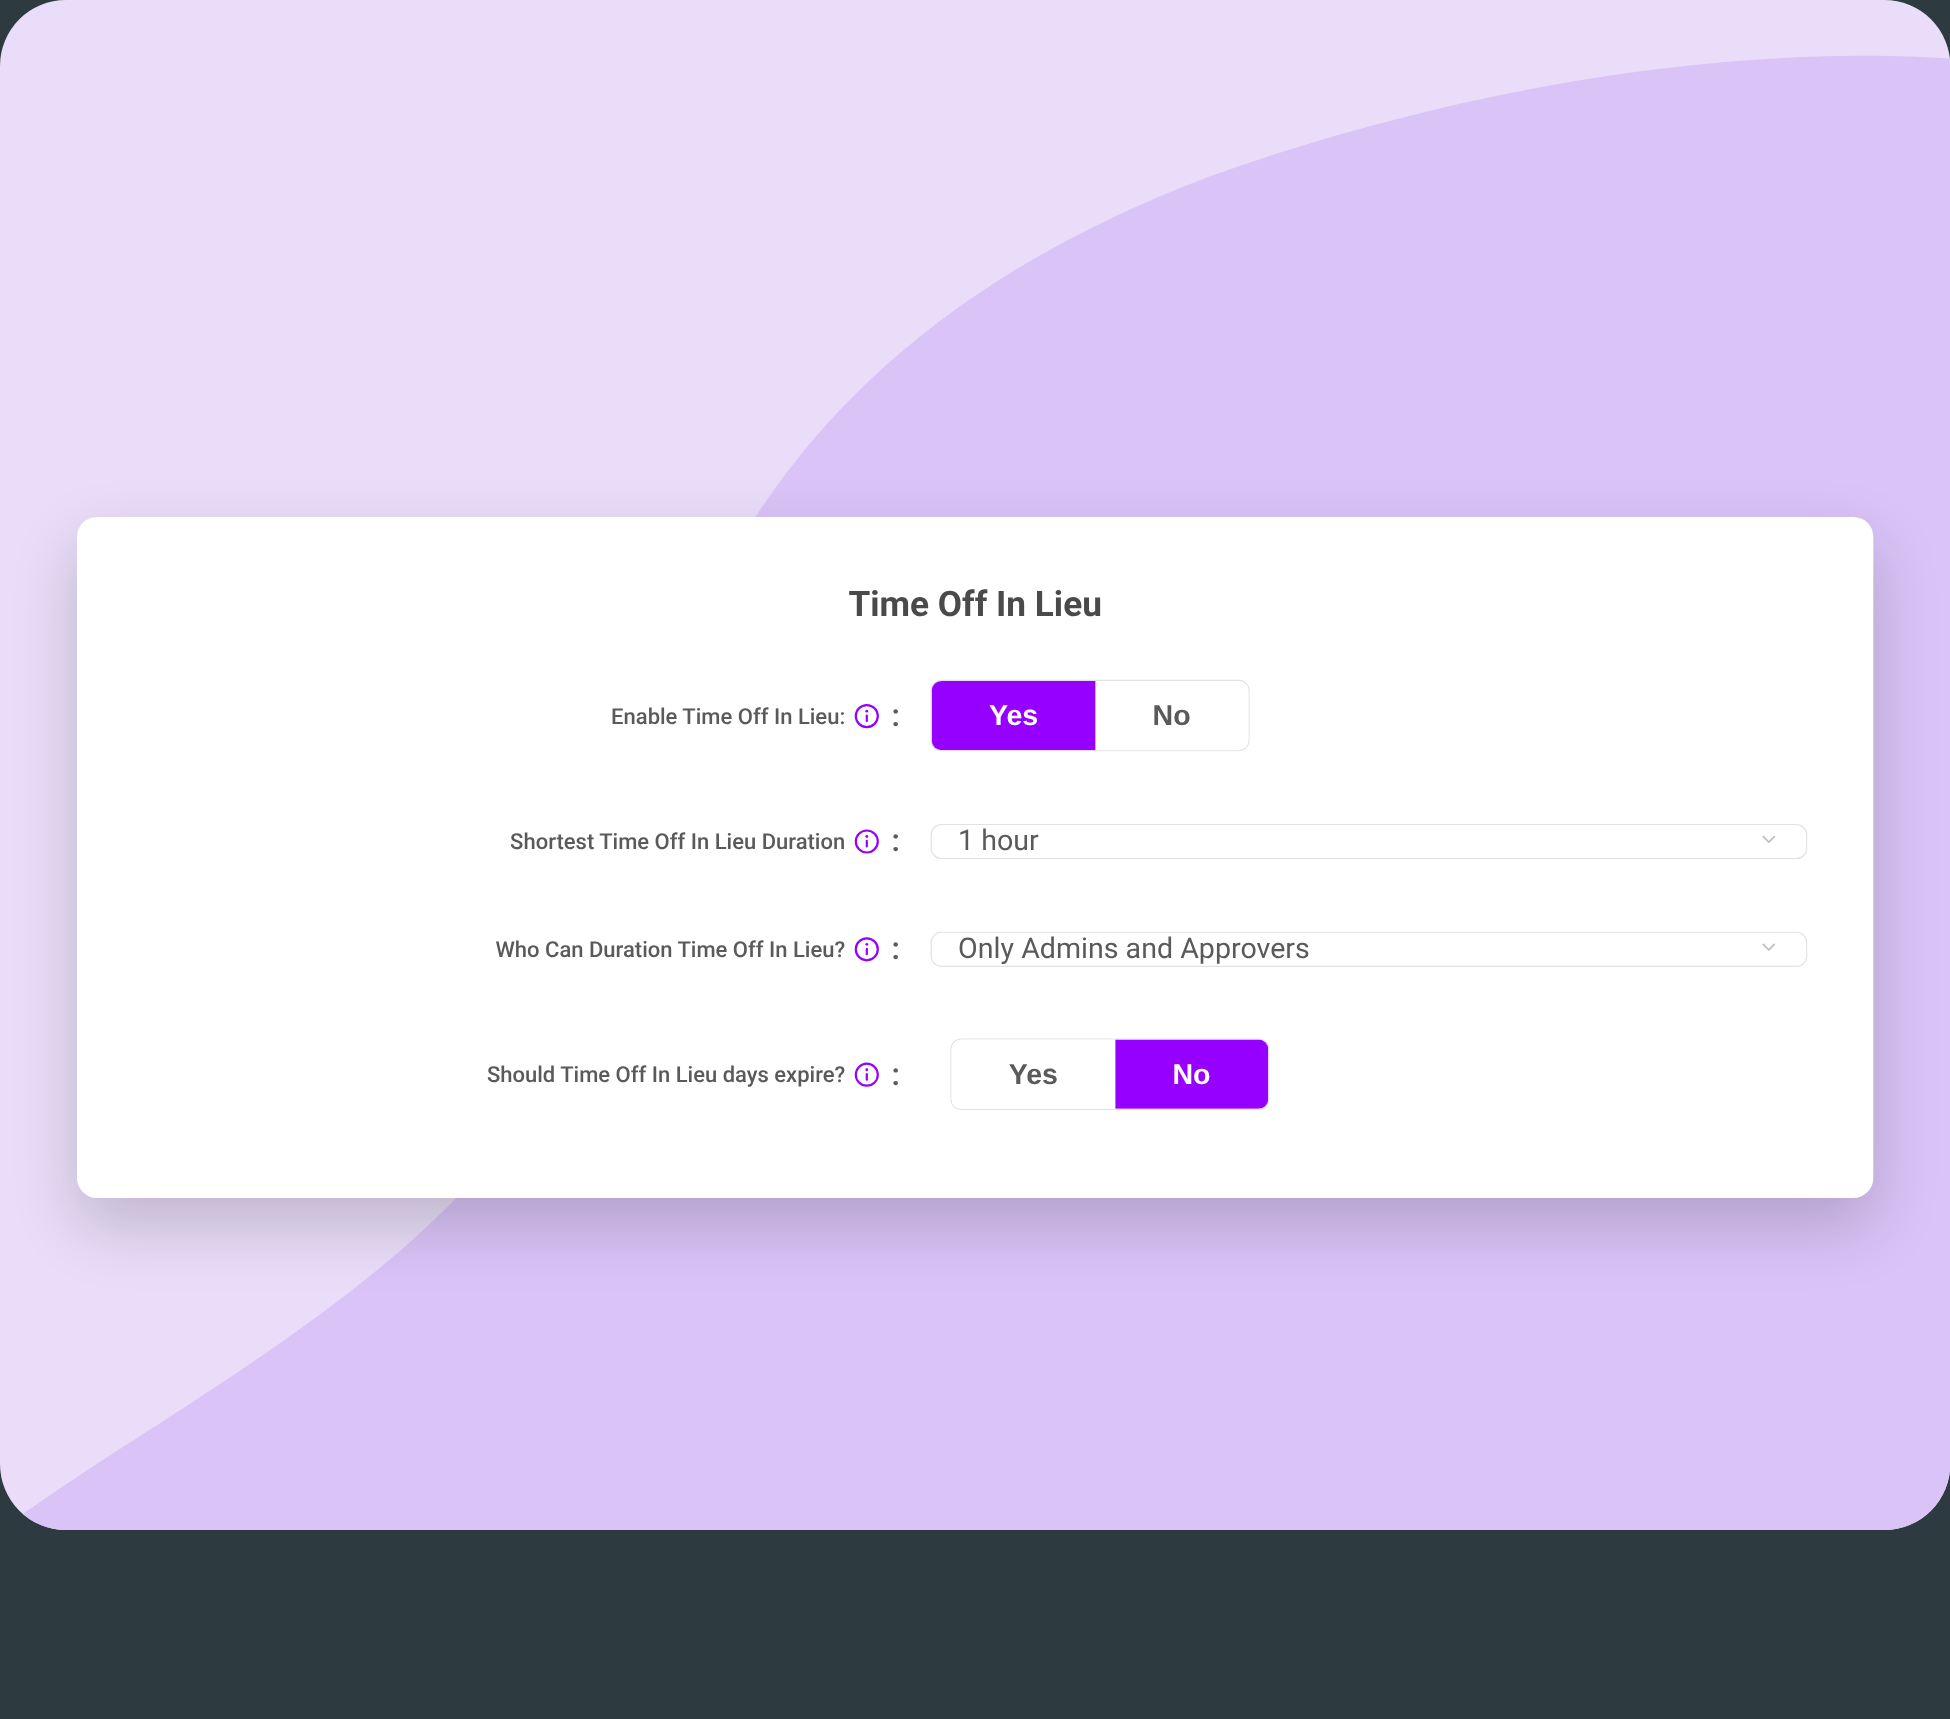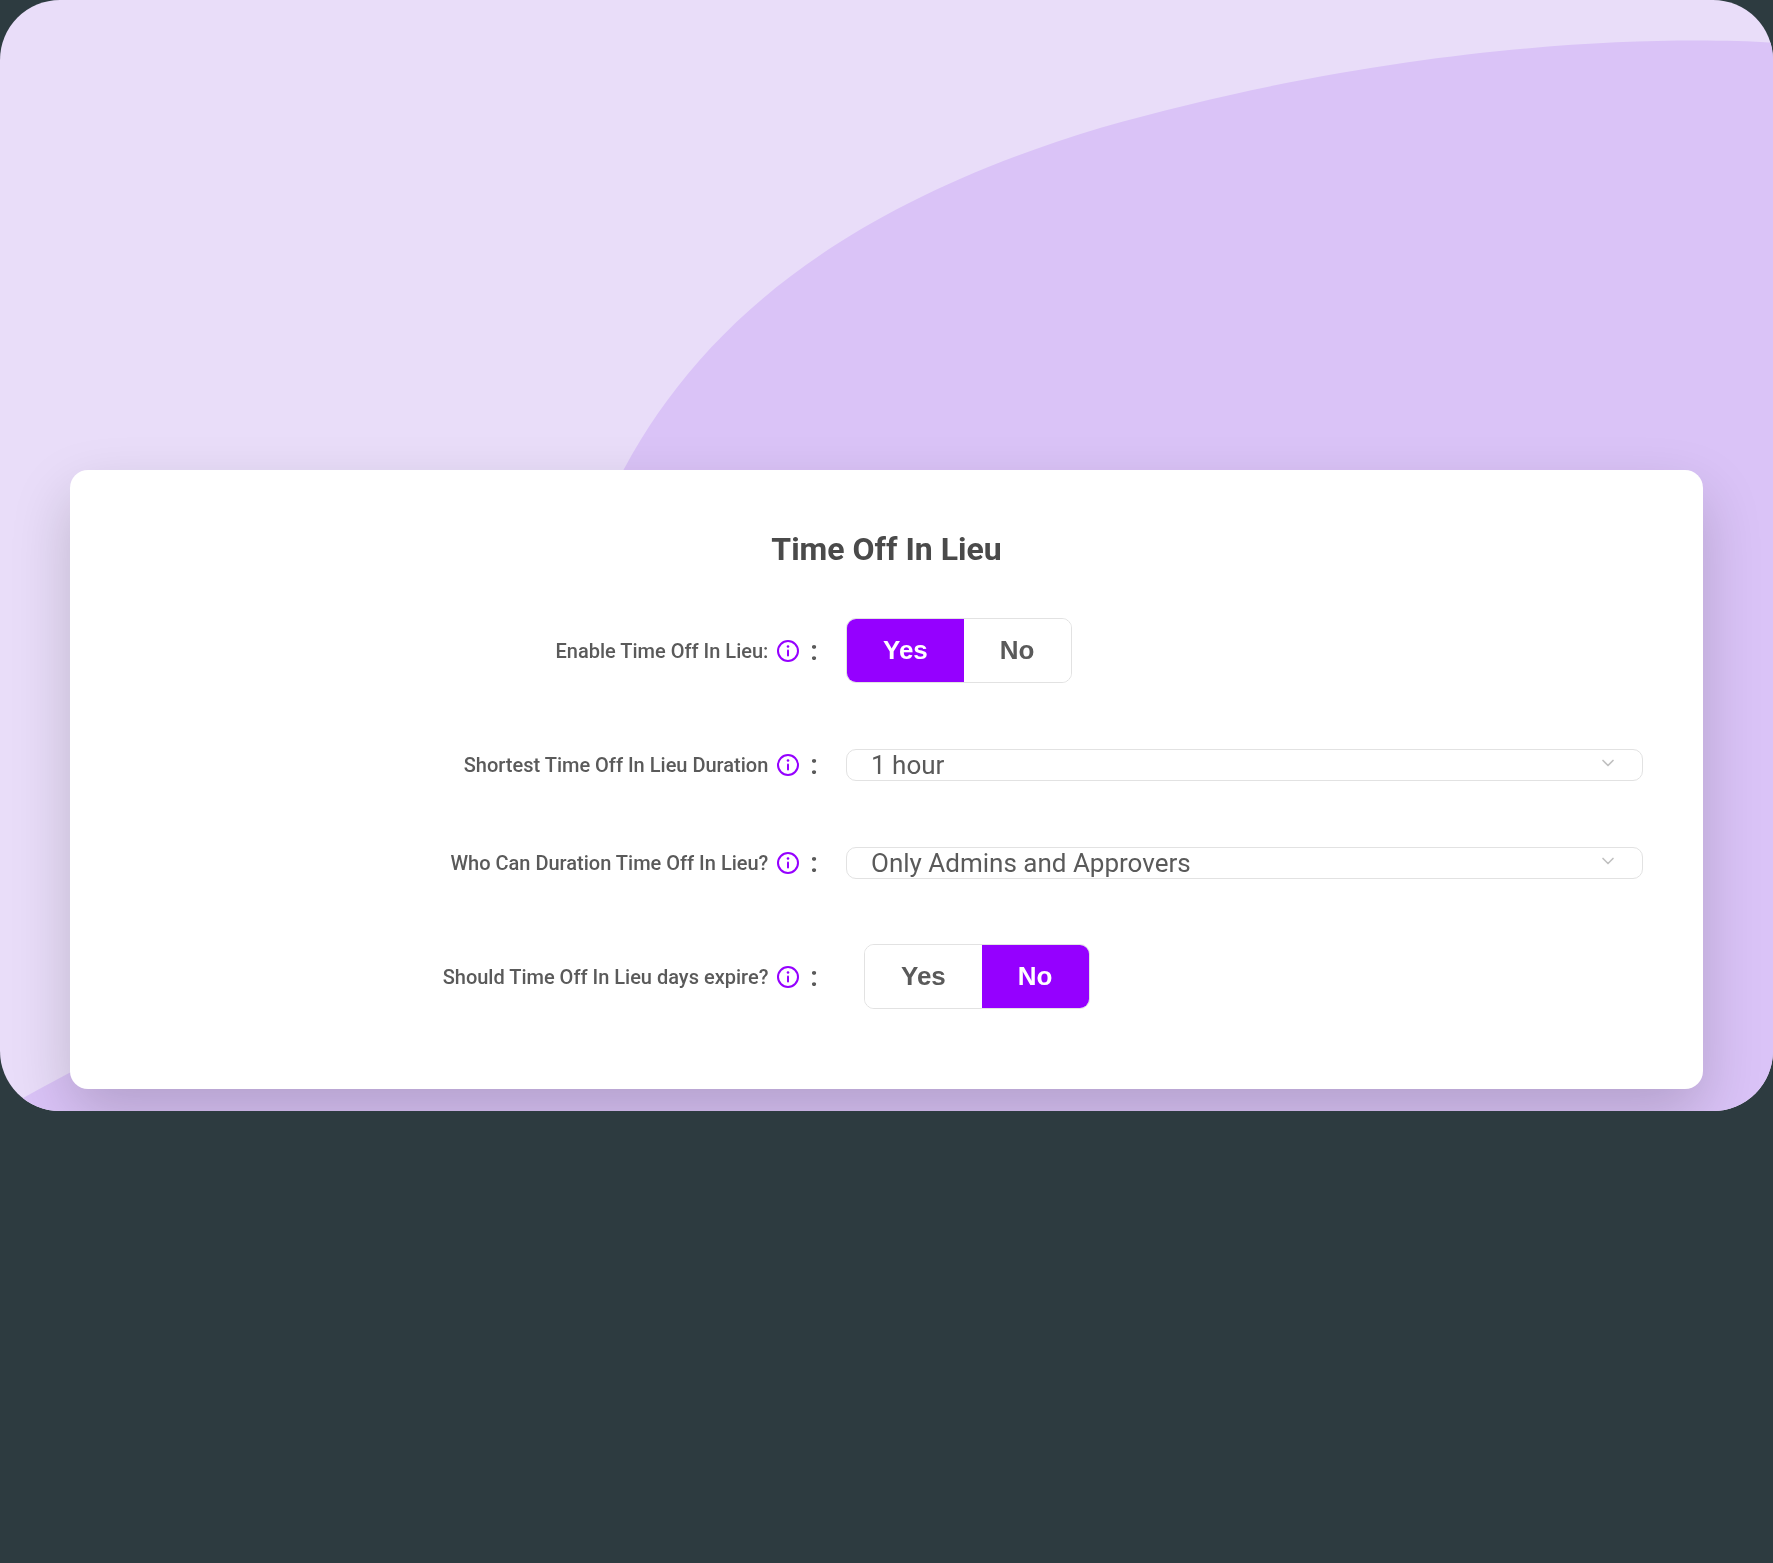--- a/index.html
+++ b/index.html
@@ -17,21 +17,21 @@
     .outer-container {
       width: 1773px;
       height: 1563px;
       background: #2d3b40;
       display: flex;
       align-items: flex-start;
       justify-content: flex-start;
     }
     .rounded-bg {
       width: 1773px;
-      height: 1111px;
+      height: 1391px;
       background: #E9DDF9;
       border-radius: 60px;
       position: relative;
       overflow: hidden;
     }
     .wave-shape {
       position: absolute;
       top: 0;
       right: 0;
       width: 100%;
@@ -101,21 +101,21 @@
       flex: 1;
       padding-left: 16px;
     }
     .toggle-group {
       display: inline-flex;
       border: 1.5px solid #e2e2e2;
       border-radius: 10px;
       overflow: hidden;
     }
     .toggle-btn {
-      padding: 16px 36px;
+      padding: 16px 52px;
       font-size: 26px;
       font-weight: 600;
       background: #ffffff;
       color: #5a5a5a;
       border: none;
       cursor: pointer;
     }
     .toggle-btn.active {
       background: #9500FF;
       color: #ffffff;

